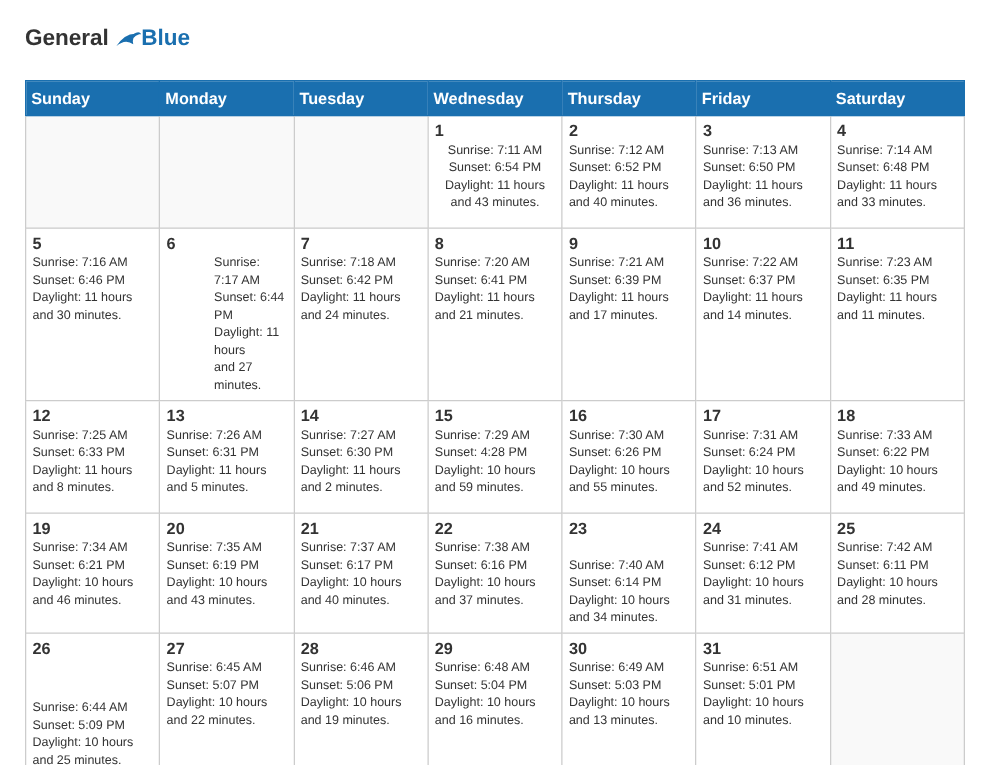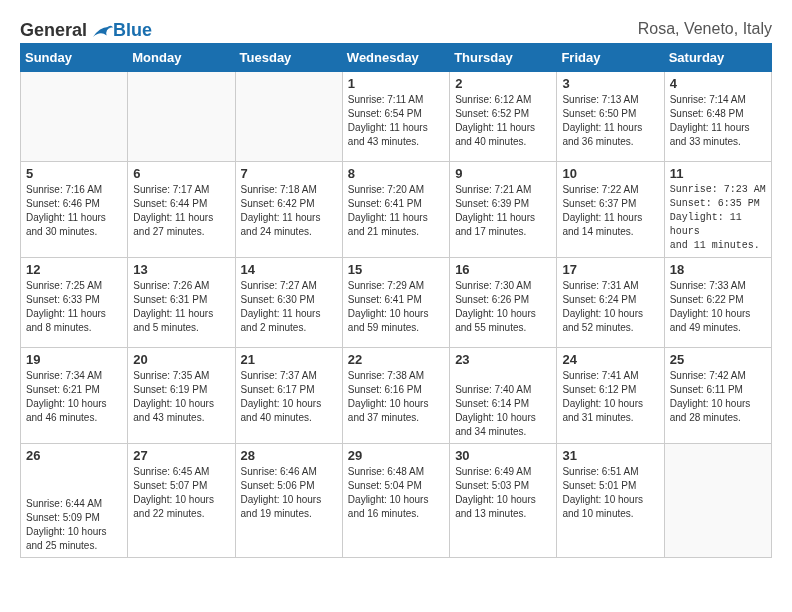--- a/index.html
+++ b/index.html
@@ -6,22 +6,22 @@
     body {
       font-family: Arial, sans-serif;
       background: #fff;
       width: 792px;
       min-height: 612px;
       padding: 20px;
     }
     .header {
       display: flex;
       justify-content: space-between;
-      align-items: flex-start;
-      margin-bottom: 2px;
+      align-items: flex-end;
+      margin-bottom: 23px;
     }
     .logo {
       display: flex;
       align-items: center;
     }
     .logo-text-general {
       font-size: 18px;
       font-weight: bold;
       color: #333;
     }
@@ -95,21 +95,20 @@
     <span>
       <span class="logo-text-general">General</span>
     </span>
     <svg class="logo-icon" viewBox="0 0 30 25" fill="none">
       <path d="M5 20 Q15 5 28 8 Q20 10 22 18 Q14 12 5 20Z" fill="#1a6faf"></path>
       <path d="M22 8 Q28 4 30 8 Q26 8 22 8Z" fill="#1a6faf"></path>
     </svg>
     <span class="logo-text-blue">Blue</span>
   </div>
   <div class="title-block">
-    <div class="subtitle">Rosa, Veneto, Italy</div>
   </div>
 </div>
 
 <table class="calendar">
   <thead>
     <tr>
     <th>Sunday</th>
         <th>Monday</th>
         <th>Tuesday</th>
         <th>Wednesday</th>
@@ -118,28 +117,28 @@
         <th>Saturday</th>
       </tr>
   </thead>
   <tbody id="calendar-body">
   <tr>
         <td class="empty"></td>
         <td class="empty"></td>
         <td class="empty"></td>
         <td>
           <span class="day-number">1</span>
-          <div class="day-info" style="white-space: pre-line;">Sunrise: 7:11 AM
+          <div class="day-info" style="white-space: pre-line; text-align: center;">Sunrise: 7:11 AM
 Sunset: 6:54 PM
 Daylight: 11 hours
 and 43 minutes.</div>
         </td>
         <td>
           <span class="day-number">2</span>
-          <div class="day-info" style="white-space: pre-line;">Sunrise: 6:12 AM
+          <div class="day-info" style="white-space: pre-line;">Sunrise: 7:12 AM
 Sunset: 6:52 PM
 Daylight: 11 hours
 and 40 minutes.</div>
         </td>
         <td>
           <span class="day-number">3</span>
           <div class="day-info" style="white-space: pre-line;">Sunrise: 7:13 AM
 Sunset: 6:50 PM
 Daylight: 11 hours
 and 36 minutes.</div>
@@ -155,21 +154,21 @@
       <tr>
         <td>
           <span class="day-number">5</span>
           <div class="day-info" style="white-space: pre-line;">Sunrise: 7:16 AM
 Sunset: 6:46 PM
 Daylight: 11 hours
 and 30 minutes.</div>
         </td>
         <td>
           <span class="day-number">6</span>
-          <div class="day-info" style="white-space: pre-line;">Sunrise: 7:17 AM
+          <div class="day-info" style="white-space: pre-line; margin-left: 38px;">Sunrise: 7:17 AM
 Sunset: 6:44 PM
 Daylight: 11 hours
 and 27 minutes.</div>
         </td>
         <td>
           <span class="day-number">7</span>
           <div class="day-info" style="white-space: pre-line;">Sunrise: 7:18 AM
 Sunset: 6:42 PM
 Daylight: 11 hours
 and 24 minutes.</div>
@@ -190,21 +189,21 @@
         </td>
         <td>
           <span class="day-number">10</span>
           <div class="day-info" style="white-space: pre-line;">Sunrise: 7:22 AM
 Sunset: 6:37 PM
 Daylight: 11 hours
 and 14 minutes.</div>
         </td>
         <td>
           <span class="day-number">11</span>
-          <div class="day-info" style="white-space: pre-line; font-family: Liberation Mono, monospace;">Sunrise: 7:23 AM
+          <div class="day-info" style="white-space: pre-line;">Sunrise: 7:23 AM
 Sunset: 6:35 PM
 Daylight: 11 hours
 and 11 minutes.</div>
         </td>
       </tr>
       <tr>
         <td>
           <span class="day-number">12</span>
           <div class="day-info" style="white-space: pre-line;">Sunrise: 7:25 AM
 Sunset: 6:33 PM
@@ -221,21 +220,21 @@
         <td>
           <span class="day-number">14</span>
           <div class="day-info" style="white-space: pre-line;">Sunrise: 7:27 AM
 Sunset: 6:30 PM
 Daylight: 11 hours
 and 2 minutes.</div>
         </td>
         <td>
           <span class="day-number">15</span>
           <div class="day-info" style="white-space: pre-line;">Sunrise: 7:29 AM
-Sunset: 6:41 PM
+Sunset: 4:28 PM
 Daylight: 10 hours
 and 59 minutes.</div>
         </td>
         <td>
           <span class="day-number">16</span>
           <div class="day-info" style="white-space: pre-line;">Sunrise: 7:30 AM
 Sunset: 6:26 PM
 Daylight: 10 hours
 and 55 minutes.</div>
         </td>

